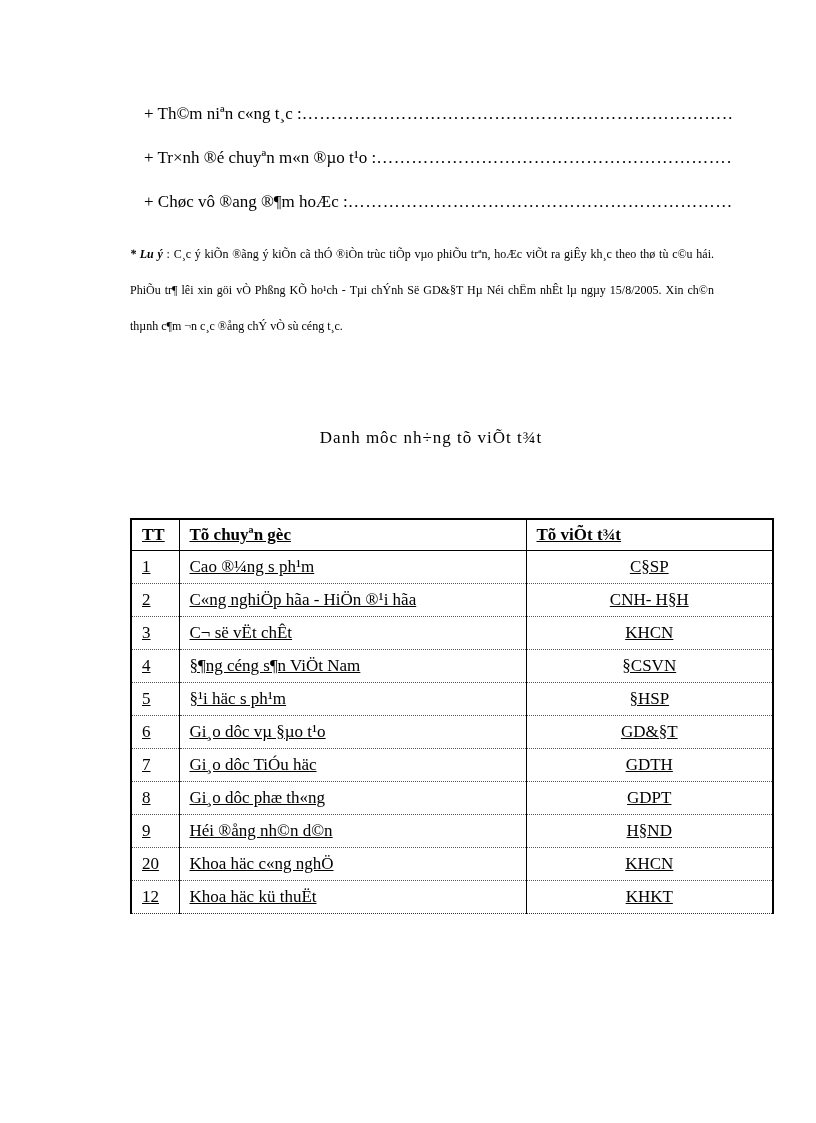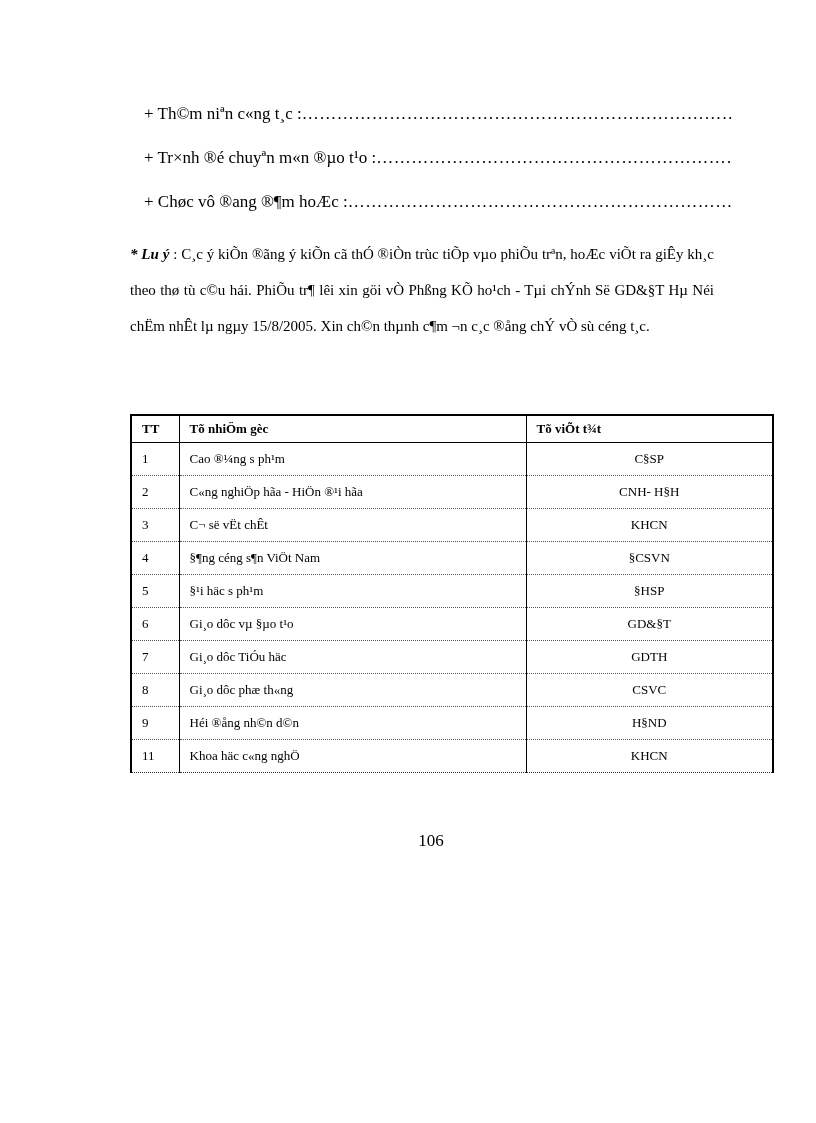--- a/index.html
+++ b/index.html
@@ -22,45 +22,46 @@
     white-space: nowrap;
     overflow: hidden;
     padding-left: 14px;
   }
   .form-line .dots {
     letter-spacing: 0.5px;
   }
   .note {
     margin-top: 16px;
     margin-right: 18px;
-    font-size: 15px;
+    font-size: 12px;
     line-height: 36px;
     text-align: justify;
     font-family: Liberation Serif, serif;
   }
   .note-lead {
     font-weight: bold;
     font-style: italic;
   }
   .table-title {
     margin-top: 84px;
     text-align: center;
     font-size: 17px;
     letter-spacing: 1px;
   }
   .abbr-table {
     margin-top: 70px;
     width: 602px;
     border-collapse: collapse;
     table-layout: fixed;
-    font-size: 13px;
+    font-size: 17px;
     border-top: 2px solid #000;
     border-left: 2px solid #000;
     border-right: 2px solid #000;
     border-bottom: 1px dotted #333;
+    text-decoration: underline;
   }
   .abbr-table th, .abbr-table td {
     border-left: 1px solid #000;
     border-right: 1px solid #000;
     padding: 5px 10px;
     vertical-align: middle;
     overflow: hidden;
     white-space: nowrap;
   }
   .abbr-table thead th {
@@ -90,31 +91,32 @@
 <div class="content">
 
   <div class="form-line"><span>+ Th©m niªn c«ng t¸c :</span><span class="dots">……………………………………………………………………</span></div>
 
   <div class="form-line"><span>+ Tr×nh ®é chuyªn m«n ®µo t¹o :</span><span class="dots">………………………………………………………….</span></div>
 
   <div class="form-line"><span>+ Chøc vô ®ang ®¶m hoÆc :</span><span class="dots">……………………………………………………………..</span></div>
 
   <p class="note"><span class="note-lead">* Lu ý</span><span> : C¸c ý kiÕn ®ãng ý kiÕn cã thÓ ®iÒn trùc tiÕp vµo phiÕu trªn, hoÆc viÕt ra giÊy kh¸c theo thø tù c©u hái. PhiÕu tr¶ lêi xin göi vÒ Phßng KÕ ho¹ch - Tµi chÝnh Së GD&amp;§T Hµ Néi chËm nhÊt lµ ngµy 15/8/2005. Xin ch©n thµnh c¶m ¬n c¸c ®ång chÝ vÒ sù céng t¸c.</span></p>
 
+  <div class="table-title">Danh môc nh÷ng tõ viÕt t¾t</div>
 
   <table class="abbr-table">
     <colgroup>
       <col class="c-tt">
         <col class="c-src">
         <col class="c-abbr">
     </colgroup>
     <thead>
       <tr>
         <th class="c-tt">TT</th>
-        <th class="c-src">Tõ nhiÖm gèc</th>
+        <th class="c-src">Tõ chuyªn gèc</th>
         <th class="c-abbr">Tõ viÕt t¾t</th>
       </tr>
     </thead>
     <tbody>
       <tr>
         <td class="c-tt">1</td>
         <td class="c-src">Cao ®¼ng s ph¹m</td>
         <td class="c-abbr">C§SP</td>
       </tr>
       <tr>
@@ -143,30 +145,34 @@
         <td class="c-abbr">GD&amp;§T</td>
       </tr>
       <tr>
         <td class="c-tt">7</td>
         <td class="c-src">Gi¸o dôc TiÓu häc</td>
         <td class="c-abbr">GDTH</td>
       </tr>
       <tr>
         <td class="c-tt">8</td>
         <td class="c-src">Gi¸o dôc phæ th«ng</td>
-        <td class="c-abbr">CSVC</td>
+        <td class="c-abbr">GDPT</td>
       </tr>
       <tr>
         <td class="c-tt">9</td>
         <td class="c-src">Héi ®ång nh©n d©n</td>
         <td class="c-abbr">H§ND</td>
       </tr>
       <tr>
-        <td class="c-tt">11</td>
+        <td class="c-tt">20</td>
         <td class="c-src">Khoa häc c«ng nghÖ</td>
         <td class="c-abbr">KHCN</td>
+      </tr>
+      <tr>
+        <td class="c-tt">12</td>
+        <td class="c-src">Khoa häc kü thuËt</td>
+        <td class="c-abbr">KHKT</td>
       </tr>
     </tbody>
   </table>
 
-  <div class="page-number">106</div>
 
 </div>
 
 </body></html>

